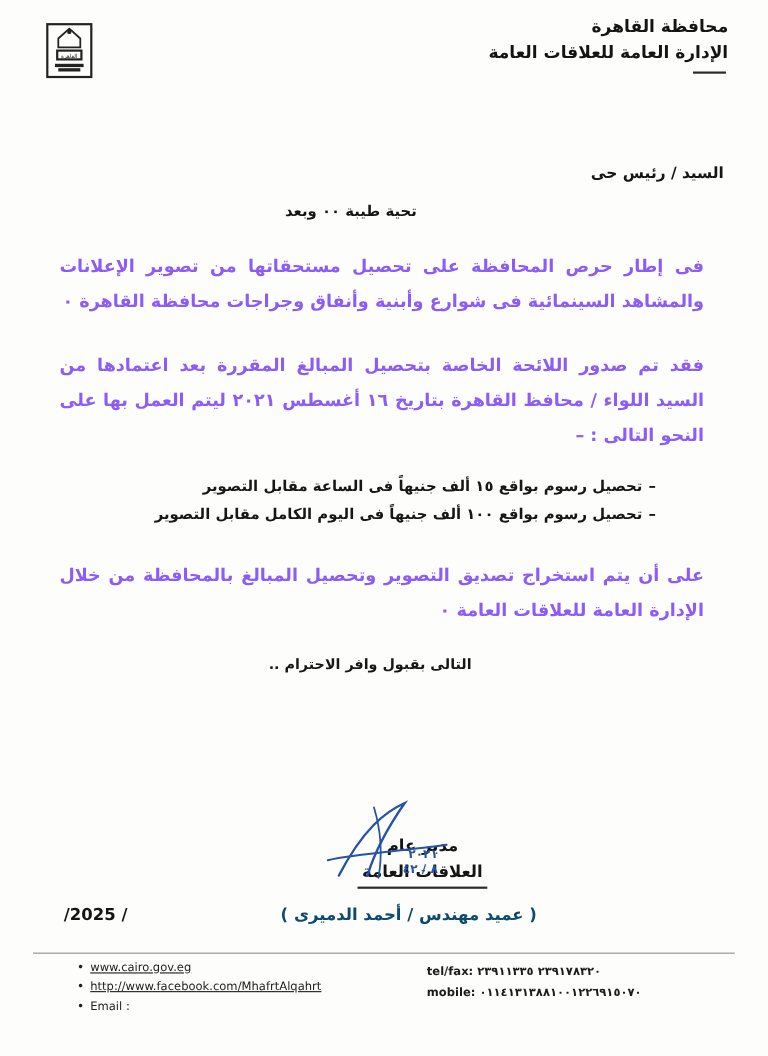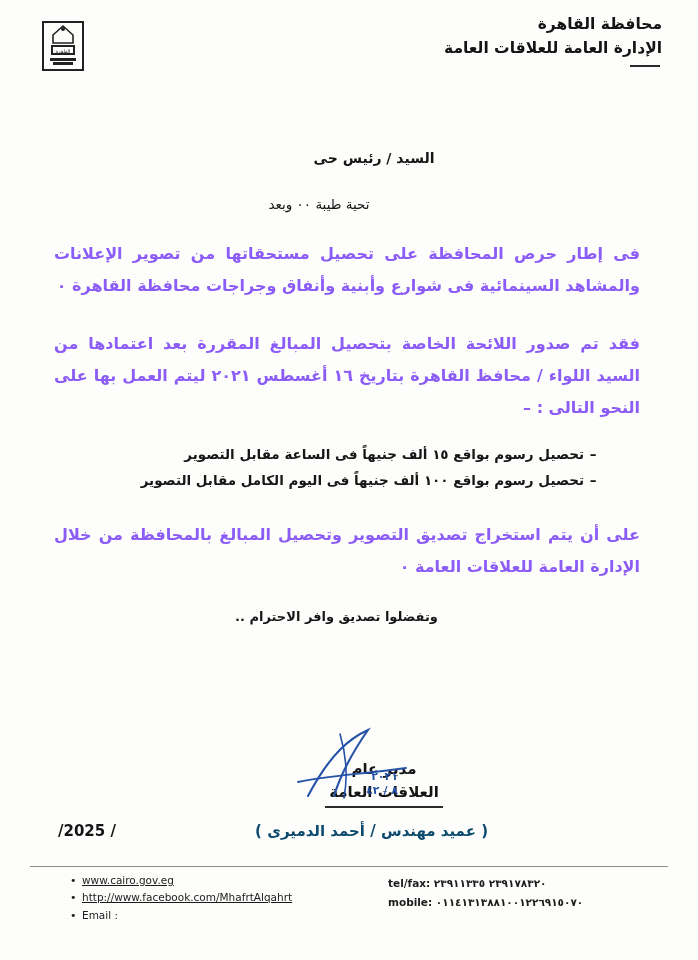--- a/index.html
+++ b/index.html
@@ -75,29 +75,29 @@
     left: 40px;
     text-align: right;
   }
 
   .addressee {
     margin-top: 10px;
     margin-left: 0;
     margin-right: 0;
     font-size: 14px;
     font-weight: bold;
-    text-align: center;
+    text-align: right;
     padding-left: 50px;
     color: #151515;
   }
 
   .greeting {
-    margin-top: 30px;
+    margin-top: 18px;
     font-size: 13.5px;
-    font-weight: normal;
+    font-weight: bold;
     text-align: center;
     padding-right: 60px;
     color: #151515;
   }
 
   .para {
     margin-top: 26px;
     font-size: 16px;
     font-weight: bold;
     line-height: 2.0;
@@ -313,21 +313,21 @@
       </div>
       <div class="bullet">
         <span class="dash">–</span>
         <span class="btext">تحصيل رسوم بواقع ١٠٠ ألف جنيهاً فى اليوم الكامل مقابل التصوير</span>
       </div>
     </div>
 
     <div class="para p-justify">على أن يتم استخراج تصديق التصوير وتحصيل المبالغ بالمحافظة من خلال الإدارة العامة للعلاقات العامة ٠</div>
 
 
-    <div class="regards">وتفضلوا تصديق وافر الاحترام ..</div>
+    <div class="regards">التالى بقبول وافر الاحترام ..</div>
   </div>
 
   <div class="sign-area">
 
     <div class="sign-title">
       <div>مدير عام</div>
       <div>العلاقات العامة</div>
       <div class="sign-underline"></div>
     </div>
 

